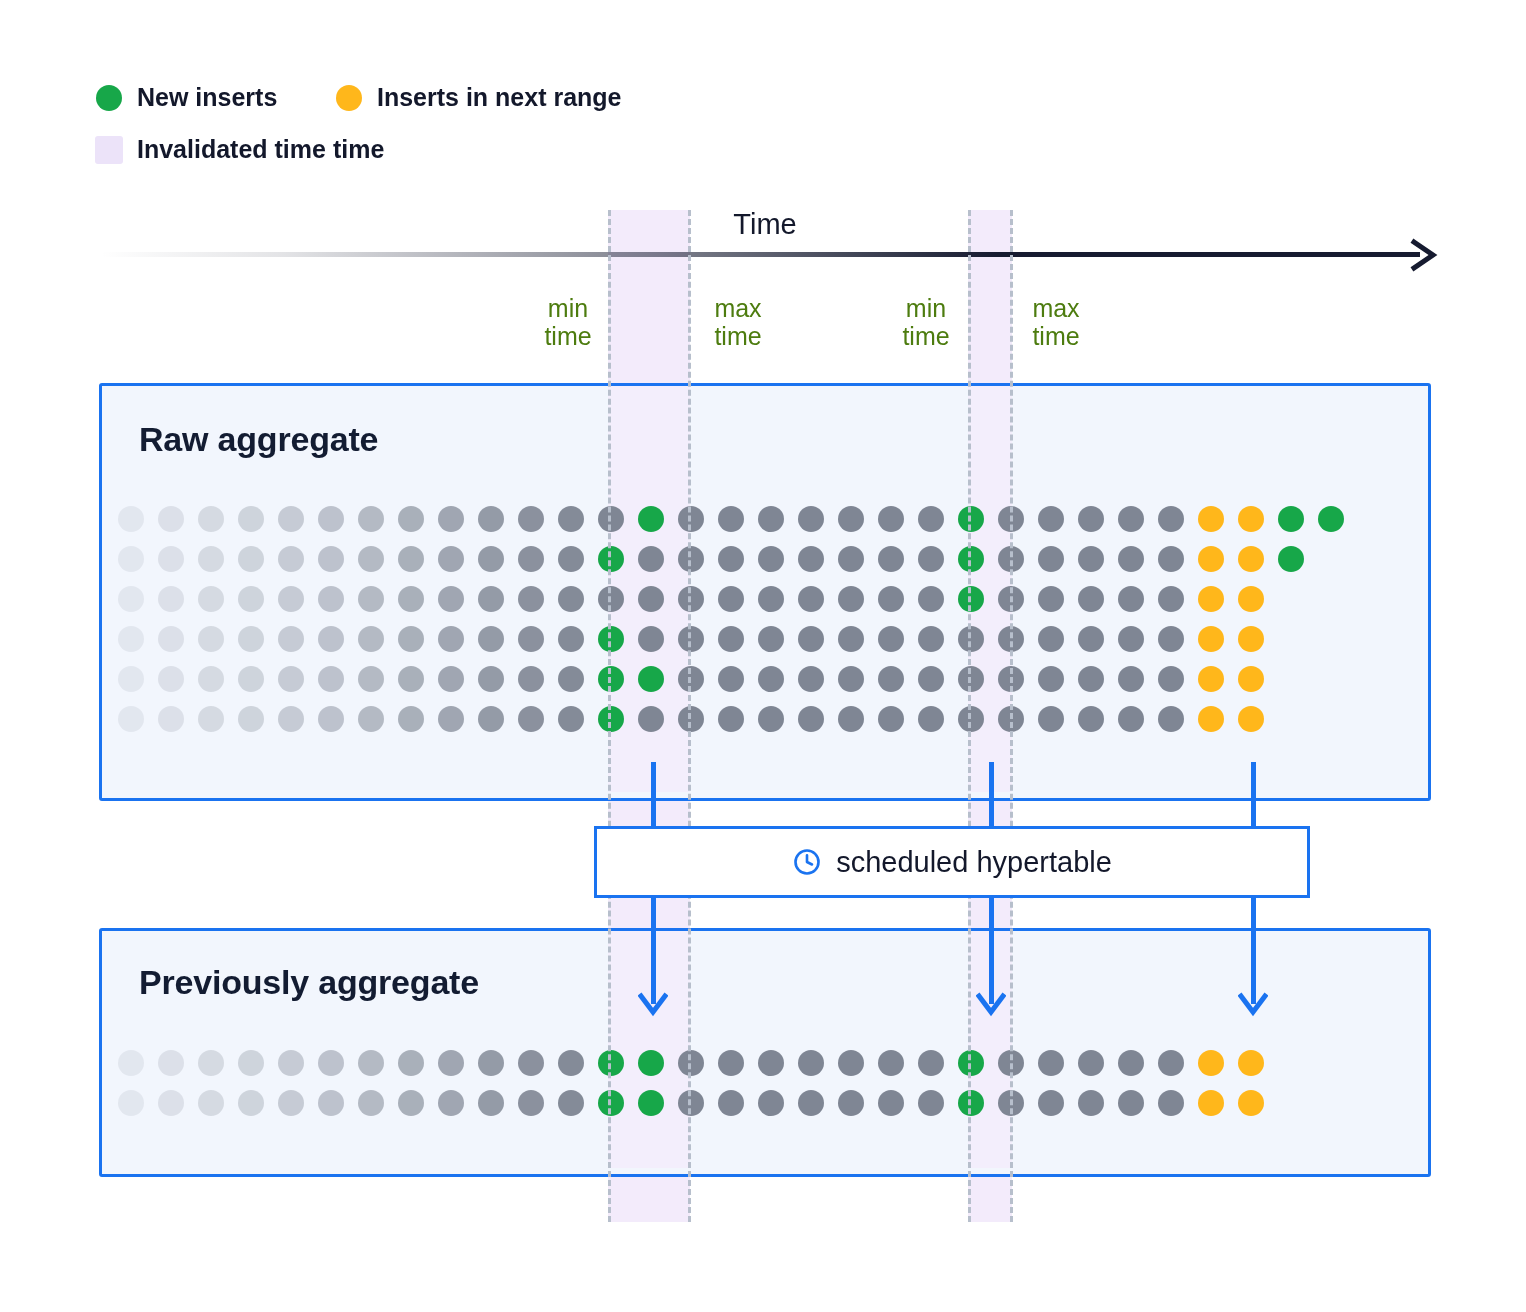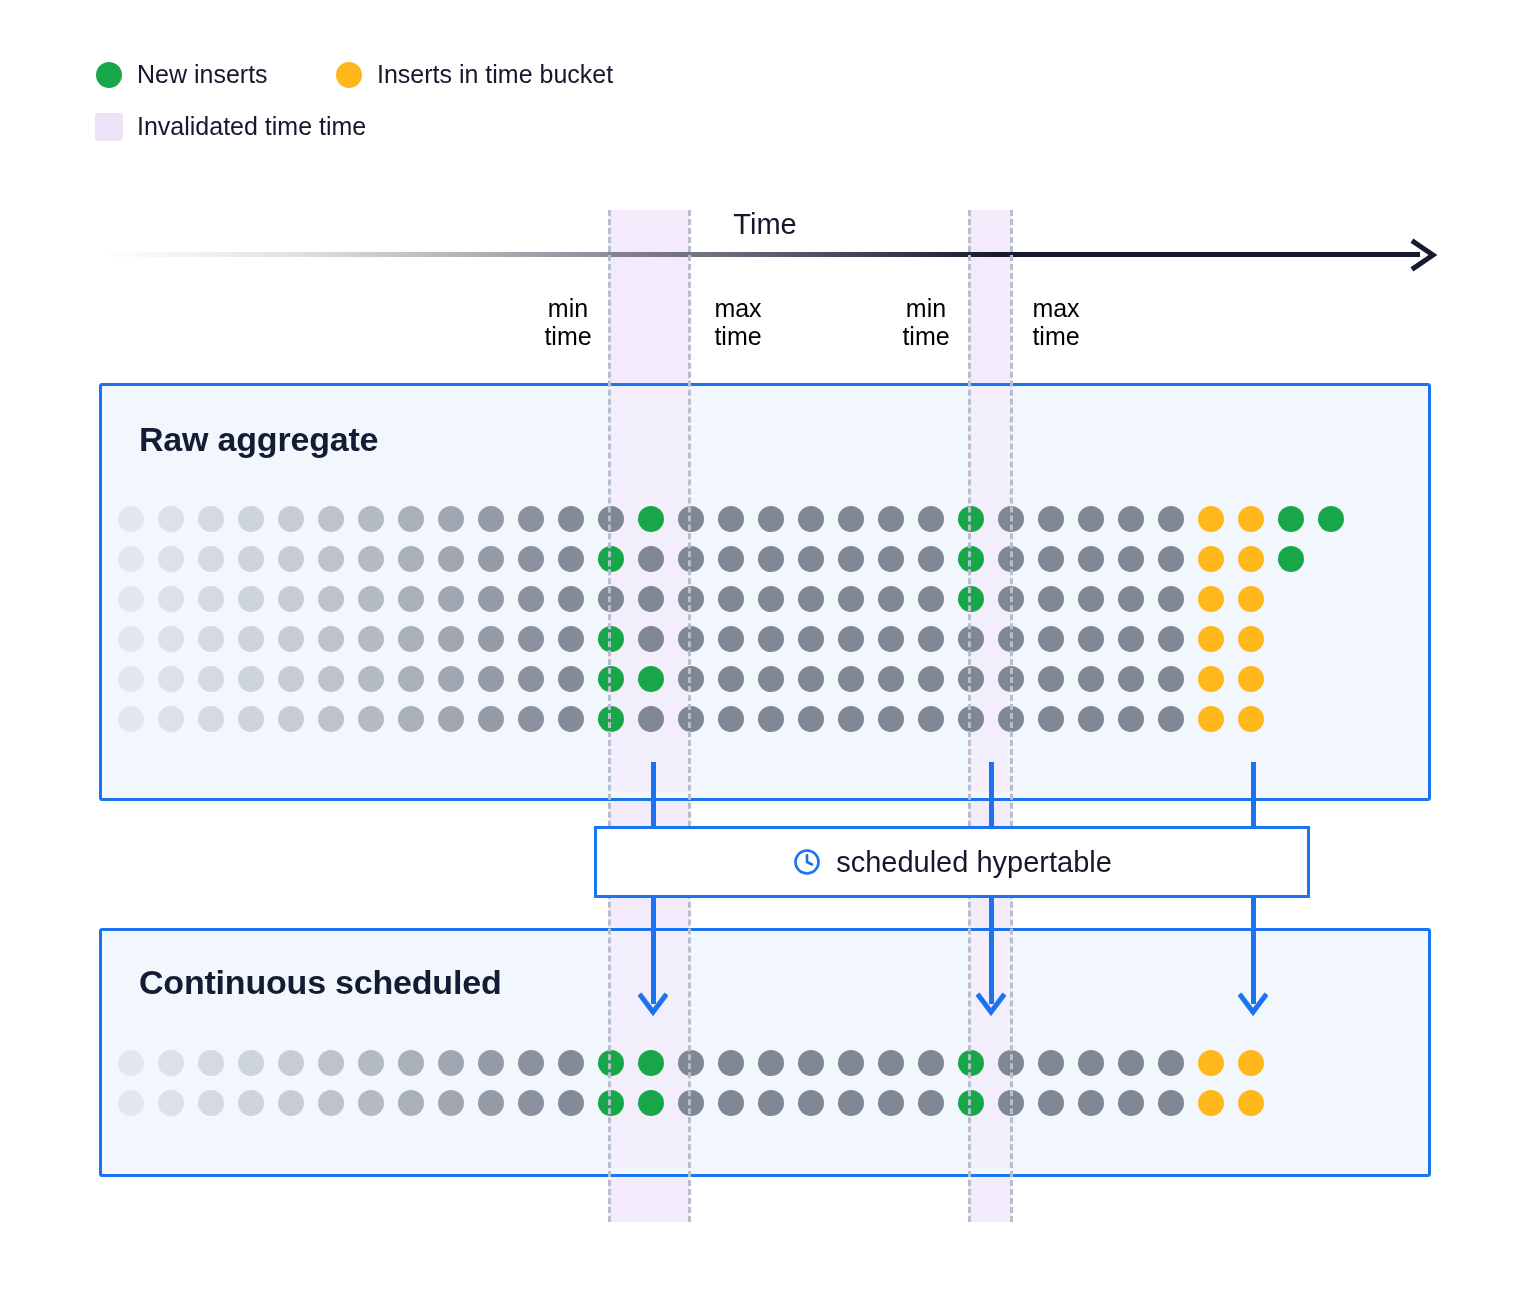--- a/index.html
+++ b/index.html
@@ -5,39 +5,39 @@
   html,body{margin:0;padding:0;}
   body{
     width:1526px;height:1312px;background:#ffffff;
     font-family:"Liberation Sans", sans-serif;
     position:relative;overflow:hidden;
   }
   #stage{position:absolute;left:0;top:0;width:1526px;height:1312px;}
 
   
   .legend{position:absolute;left:96px;top:60px;width:1000px;}
-  .legend-row{display:flex;align-items:flex-start;height:52px;}
+  .legend-row{display:flex;align-items:flex-end;height:52px;font-weight:bold;}
   .legend-item{display:flex;align-items:center;}
   .lg-dot{width:26px;height:26px;border-radius:50%;flex:0 0 auto;}
   .lg-swatch{width:28px;height:28px;border-radius:3px;flex:0 0 auto;}
   .lg-label{font-size:25px;color:#13182b;margin-left:15px;white-space:nowrap;}
 
   
   .axis-line{position:absolute;left:100px;top:252px;width:1320px;height:5px;
     background:linear-gradient(to right,rgba(22,27,48,0) 0%,rgba(22,27,48,0.12) 14%,rgba(22,27,48,0.55) 42%,rgba(22,27,48,1) 68%,rgba(22,27,48,1) 100%);}
   .axis-head{position:absolute;left:1404px;top:236px;width:36px;height:38px;}
   .axis-title{position:absolute;left:690px;top:208px;width:150px;text-align:center;
     font-size:29px;color:#13182b;}
 
   
   .band{position:absolute;background:#f3ebfb;}
   .dashline{position:absolute;width:0;border-left:3px dashed #b7bfcc;}
 
   
-  .mm{position:absolute;font-size:25px;color:#000000;line-height:1.12;text-align:center;width:120px;}
+  .mm{position:absolute;font-size:25px;color:#4d7c0f;line-height:1.12;text-align:center;width:120px;}
 
   
   .panel{position:absolute;background:#f2f6fd;border:3px solid #1a73f0;border-radius:3px;}
   .panel-title{position:absolute;font-size:34px;font-weight:bold;color:#131c32;letter-spacing:-0.2px;}
 
   
   .dot{position:absolute;width:26px;height:26px;border-radius:50%;}
 
   
   .aggbox{position:absolute;left:594px;top:826px;width:716px;height:72px;
@@ -55,21 +55,21 @@
 <div id="stage">
 
   <div class="legend">
     <div class="legend-row">
       <div class="legend-item" style="width:240px">
         <span class="lg-dot" style="background:#17a749"></span>
         <span class="lg-label">New inserts</span>
       </div>
       <div class="legend-item" style="width:350px">
         <span class="lg-dot" style="background:#ffb71b"></span>
-        <span class="lg-label">Inserts in time bucket</span>
+        <span class="lg-label">Inserts in next range</span>
       </div>
     </div>
     <div class="legend-row">
       <div class="legend-item">
         <span class="lg-swatch" style="background:#ece3f9;margin-left:-1px"></span>
         <span class="lg-label" style="margin-left:14px">Invalidated time time</span>
       </div>
     </div>
   </div>
 
@@ -78,21 +78,21 @@
 
   <div class="panel" style="left:99px;top:383px;width:1326px;height:412px;"></div>
   <div class="panel" style="left:99px;top:928px;width:1326px;height:243px;"></div>
 
   <div class="band" style="left:608px;top:386px;width:82px;height:406px;opacity:.75"></div>
   <div class="band" style="left:968px;top:386px;width:44px;height:406px;opacity:.75"></div>
   <div class="band" style="left:608px;top:931px;width:82px;height:237px;opacity:.75"></div>
   <div class="band" style="left:968px;top:931px;width:44px;height:237px;opacity:.75"></div>
 
   <div class="panel-title" style="left:139px;top:420px;">Raw aggregate</div>
-  <div class="panel-title" style="left:139px;top:963px;">Continuous scheduled</div>
+  <div class="panel-title" style="left:139px;top:963px;">Previously aggregate</div>
 
   <div id="raw-dots">
       <div class="dot" style="left: 118px; top: 506px; background: rgb(127, 134, 148); opacity: 0.13;"></div>
       <div class="dot" style="left: 158px; top: 506px; background: rgb(127, 134, 148); opacity: 0.19;"></div>
       <div class="dot" style="left: 198px; top: 506px; background: rgb(127, 134, 148); opacity: 0.25;"></div>
       <div class="dot" style="left: 238px; top: 506px; background: rgb(127, 134, 148); opacity: 0.31;"></div>
       <div class="dot" style="left: 278px; top: 506px; background: rgb(127, 134, 148); opacity: 0.38;"></div>
       <div class="dot" style="left: 318px; top: 506px; background: rgb(127, 134, 148); opacity: 0.46;"></div>
       <div class="dot" style="left: 358px; top: 506px; background: rgb(127, 134, 148); opacity: 0.54;"></div>
       <div class="dot" style="left: 398px; top: 506px; background: rgb(127, 134, 148); opacity: 0.63;"></div>

